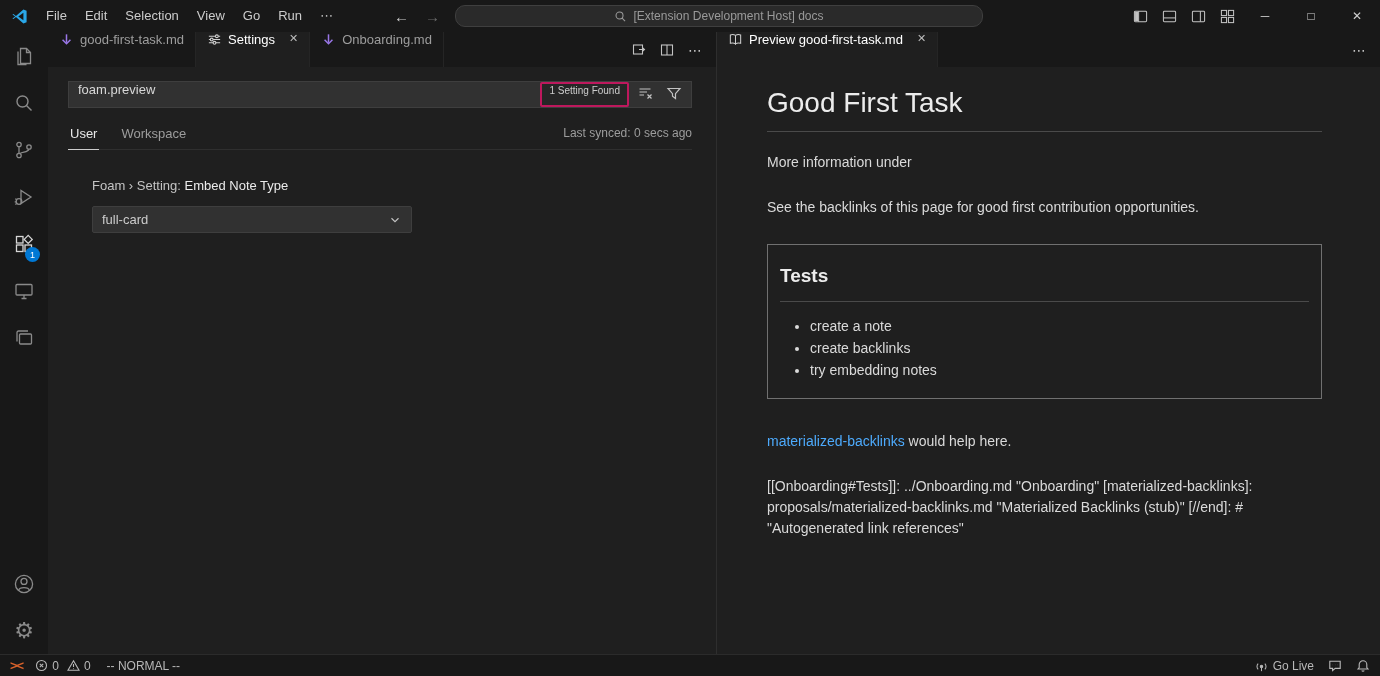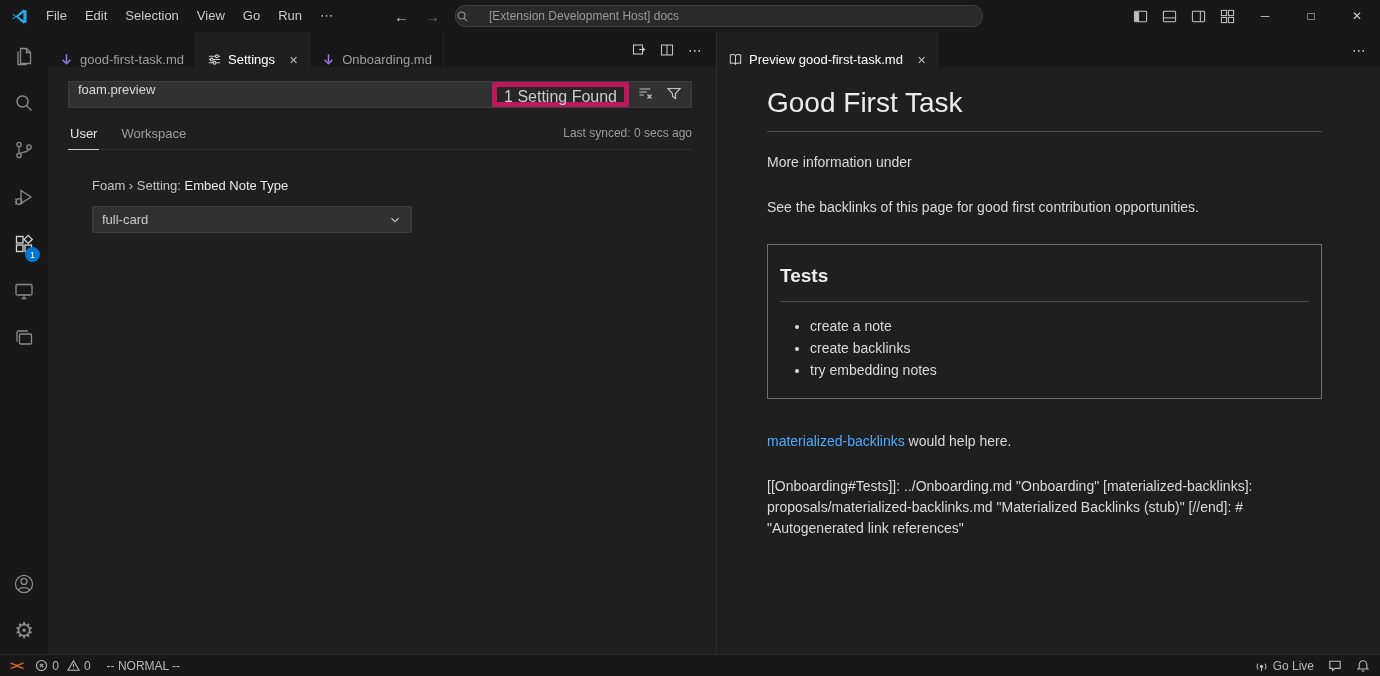--- a/index.html
+++ b/index.html
@@ -9,53 +9,53 @@
 
   
   .titlebar{height:32px;background:#181818;display:flex;align-items:center;position:relative;flex:none}
   .logo{width:18px;height:18px;margin:0 8px 0 11px;display:flex;align-items:center}
   .menu{display:flex;height:100%}
   .menu-item{font-size:13px;color:#cccccc;padding:0 9px;line-height:32px;cursor:default}
   .menu-item.dim{color:#b5b5b5}
   .nav{position:absolute;left:394px;top:0;height:32px;display:flex;align-items:center;gap:16px;font-size:15px}
   .nav .back{color:#cccccc}
   .nav .fwd{color:#6a6a6a}
-  .cmd-center{position:absolute;left:455px;top:5px;width:528px;height:22px;background:#2a2a2a;border:1px solid #3f3f3f;border-radius:10px;display:flex;align-items:center;gap:20px;font-size:12px;color:#9a9a9a}
+  .cmd-center{position:absolute;left:455px;top:5px;width:528px;height:22px;background:#2a2a2a;border:1px solid #3f3f3f;border-radius:10px;display:flex;align-items:center;justify-content:center;gap:6px;font-size:12px;color:#9a9a9a}
   .tb-right{margin-left:auto;display:flex;align-items:center;height:100%}
   .tb-icon{width:29px;height:100%;display:flex;align-items:center;justify-content:center;color:#c3c3c3}
   .win-btn{width:46px;height:100%;display:flex;align-items:center;justify-content:center;font-size:12px;color:#cfcfcf}
 
   
   .main{flex:1;display:flex;min-height:0}
   .activitybar{width:48px;background:#181818;display:flex;flex-direction:column;align-items:center;flex:none}
   .ab-item{width:48px;height:47px;display:flex;align-items:center;justify-content:center;position:relative;color:#8a8a8a}
   .ab-item.bright{color:#d7d7d7}
   .badge{position:absolute;right:8px;bottom:5px;min-width:15px;height:15px;border-radius:50%;background:#0078d4;color:#fff;font-size:9px;display:flex;align-items:center;justify-content:center;padding:0 2px}
   .ab-spacer{flex:1}
   .gear-glyph{font-size:22px;line-height:1;color:#8a8a8a}
 
   .group{display:flex;flex-direction:column;min-width:0;background:#1f1f1f}
   .group.left{width:668px;flex:none}
   .group.right{flex:1}
   .gdivider{width:1px;background:#2e2e2e;flex:none}
 
   
   .tabbar{height:35px;background:#181818;display:flex;align-items:stretch;flex:none}
-  .tab{display:flex;align-items:flex-end;gap:6px;padding:0 11px;font-size:13px;border-right:1px solid #252525;color:#9d9d9d;cursor:default}
+  .tab{display:flex;align-items:flex-start;gap:6px;padding:0 11px;font-size:13px;border-right:1px solid #252525;color:#9d9d9d;cursor:default}
   .tab.active{background:#1f1f1f;color:#ffffff}
   .tab .close{font-size:11px;color:#bcbcbc;margin-left:8px}
   .tab-actions{margin-left:auto;display:flex;align-items:center;gap:6px;padding-right:10px;color:#c3c3c3}
   .ta-btn{width:22px;height:22px;display:flex;align-items:center;justify-content:center;font-size:14px}
 
   
   .settings{flex:1;background:#1f1f1f;display:flex;flex-direction:column;overflow:hidden}
   .search-row{margin:14px 24px 0 20px;display:flex}
   .search-box{flex:1;height:27px;background:#313131;border:1px solid #3e3e3e;display:flex;padding:0 6px 0 9px;gap:6px}
   .search-text{font-size:13px;color:#d8d8d8;flex:1}
-  .found-badge{font-size:16px;color:#cccccc;border:5px solid #be185d;border-radius:2px;padding:1px 7px;background:#262626;white-space:nowrap}
+  .found-badge{font-size:10px;color:#cccccc;border:2px solid #be185d;border-radius:2px;padding:1px 7px;background:#262626;white-space:nowrap}
   .sb-iconbtn{width:22px;height:22px;display:flex;align-items:center;justify-content:center;color:#c3c3c3}
   .settings-tabs{margin:14px 24px 0 20px;display:flex;align-items:flex-end;border-bottom:1px solid #2f2f2f}
   .stab{font-size:13px;padding:4px 2px 8px;margin-right:20px;color:#9d9d9d}
   .stab.active{color:#e7e7e7;border-bottom:1px solid #cccccc;margin-bottom:-1px}
   .last-synced{margin-left:auto;font-size:12px;color:#9d9d9d;padding-bottom:9px}
   .setting-item{margin:28px 24px 0 44px}
   .setting-title{font-size:13px}
   .setting-title .cat{color:#c4c4c4}
   .setting-title .name{font-weight:400;color:#ebebeb}
   .dropdown{margin-top:13px;width:320px;height:27px;background:#313131;border:1px solid #3e3e3e;border-radius:2px;display:flex;align-items:center;padding:0 9px;font-size:13px;color:#cccccc}

